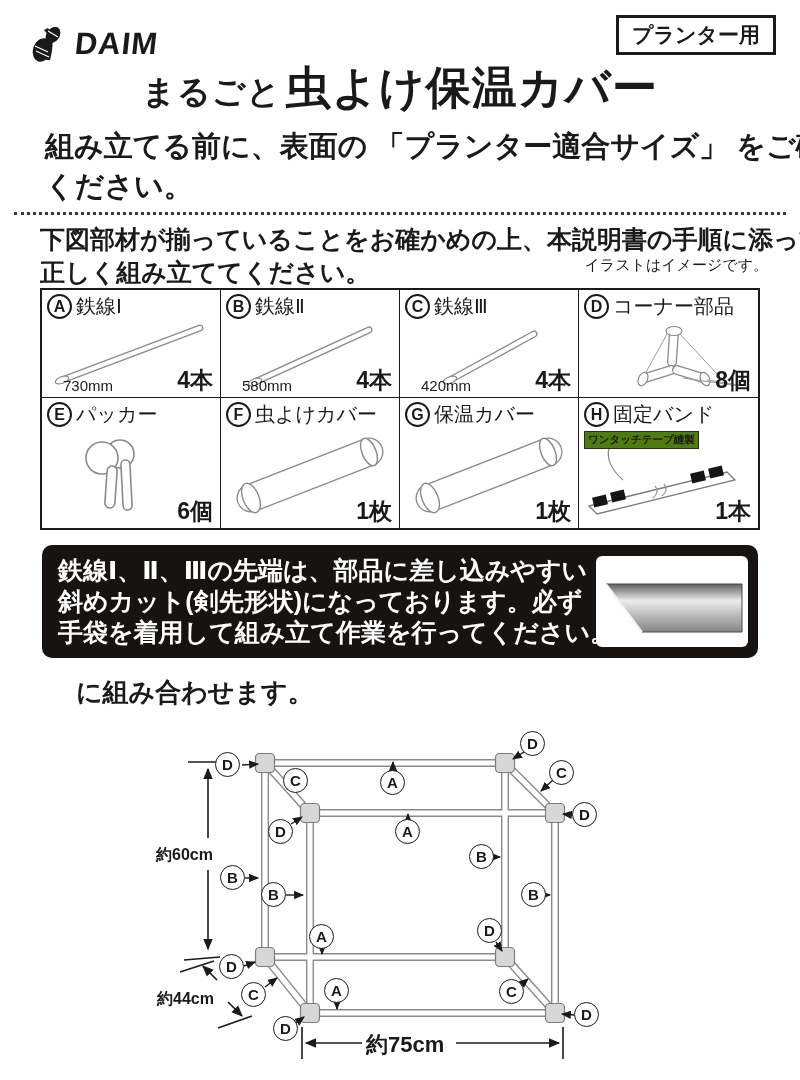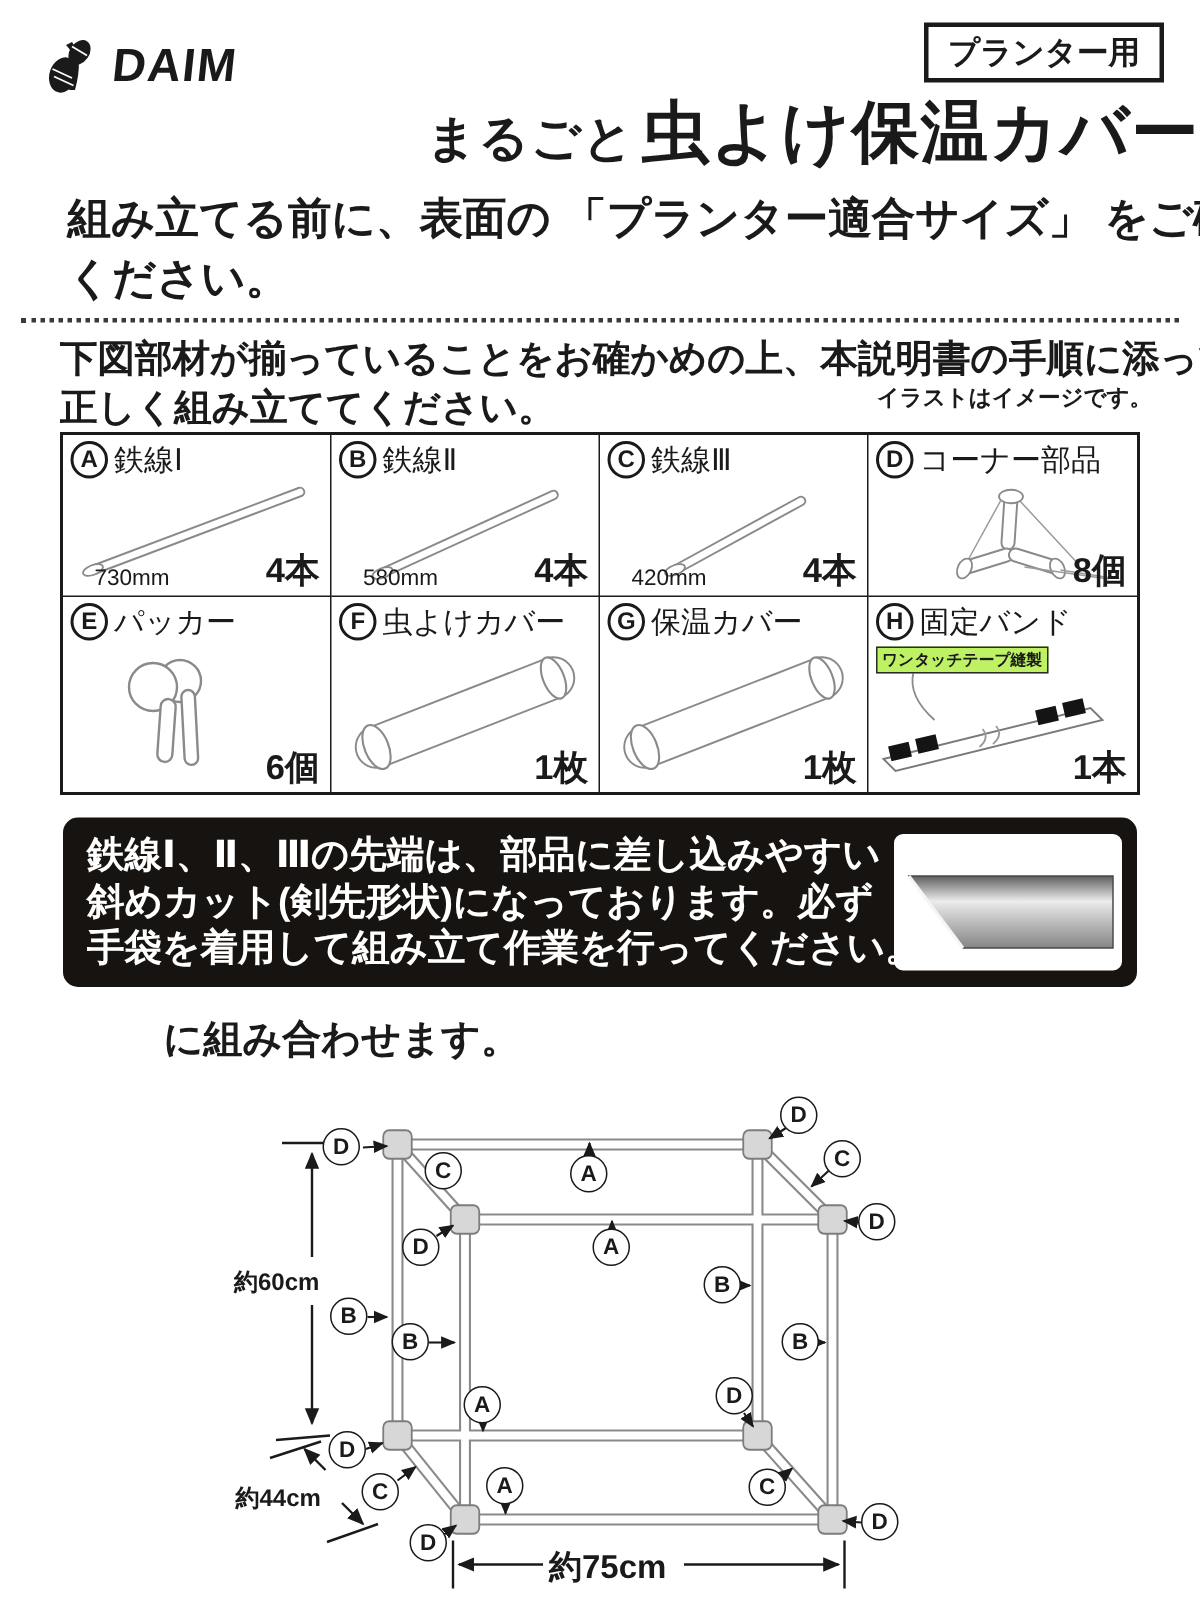--- a/index.html
+++ b/index.html
@@ -6,59 +6,59 @@
   html,body{width:800px;height:1080px}
   body{position:relative;background:#fff;color:#1a1a1a;
        font-family:"Liberation Sans","DejaVu Sans",sans-serif;overflow:hidden}
   .abs{position:absolute}
 
   
   .logo{left:28px;top:22px;display:flex;align-items:center;gap:5px}
   .logo-text{font-size:31px;font-weight:bold;transform:skewX(-6deg);letter-spacing:1px}
   .badge{right:24px;top:15px;border:3px solid #1a1a1a;font-size:21px;font-weight:bold;
          padding:3px 13px;white-space:nowrap}
-  .title{left:0;top:58px;width:100%;text-align:right;white-space:nowrap}
+  .title{left:0;top:58px;width:100%;text-align:center;white-space:nowrap}
   .title-small{font-size:33px;font-weight:bold;letter-spacing:1px}
   .title-large{font-size:45px;font-weight:bold;letter-spacing:1px}
 
   .intro{left:45px;top:126px;font-size:29px;font-weight:bold;line-height:40px;white-space:nowrap}
   .divider{left:14px;top:212px;width:772px;border-top:3px dotted #3a3a3a;height:0}
   .note{left:40px;top:223px;font-size:25px;font-weight:bold;line-height:33px;white-space:nowrap}
-  .note-caption{right:32px;top:256px;font-size:15px;font-weight:bold}
+  .note-caption{right:32px;top:256px;font-size:15px;font-weight:normal}
 
   
   .parts-table{left:40px;top:288px;width:720px;height:242px;border:2px solid #1a1a1a;
                display:grid;grid-template-columns:repeat(4,1fr);grid-template-rows:108px 130px}
   .cell{position:relative;border-right:1.5px solid #1a1a1a;border-bottom:1.5px solid #1a1a1a;
         padding:3px 5px;overflow:hidden}
   .cell:nth-child(4n){border-right:none}
   .cell:nth-child(n+5){border-bottom:none}
   .cell-head{display:flex;align-items:center;gap:4px;height:27px}
   .circ{width:25px;height:25px;border:2px solid #1a1a1a;border-radius:50%;flex:none;
         display:inline-flex;align-items:center;justify-content:center;font-size:16px;font-weight:bold;background:#fff}
   .pname{font-size:20px;font-weight:normal;white-space:nowrap}
   .illus{position:absolute;left:0;top:28px}
   .psize{position:absolute;left:21px;bottom:3px;font-size:15px}
   .pqty{position:absolute;right:7px;bottom:1px;font-size:23px;font-weight:bold}
-  .pnote{position:absolute;left:5px;top:33px;border:1.4px solid #2a2a2a;background:#bef264;
+  .pnote{position:absolute;left:5px;top:33px;border:1.4px solid #2a2a2a;background:#4d7c0f;
          font-size:10.5px;font-weight:bold;padding:1px 3px;white-space:nowrap;z-index:2}
 
   
   .warn{left:42px;top:545px;width:716px;height:113px;background:#171310;border-radius:10px;
         color:#fff;padding:10px 16px}
   .warn-text{font-size:25px;font-weight:bold;line-height:31px;white-space:nowrap}
   .warn-art{position:absolute;right:10px;top:11px;width:152px;height:91px;background:#fff;border-radius:6px}
 
   
   .step{left:48px;top:674px;font-size:26px;font-weight:bold;line-height:37px}
   .step-num{font-size:30px;margin-right:4px}
   .circ2{width:24px;height:24px;border:2px solid #1a1a1a;border-radius:50%;background:#fff;
          display:inline-flex;align-items:center;justify-content:center;font-size:15px;font-weight:bold;
          margin:0 2px;vertical-align:-4px}
-  .step-line2{margin-left:61px}
+  .step-line2{margin-left:28px}
 
   
   .diagram{left:0;top:728px;width:800px;height:345px}
   .dlabel{position:absolute;width:25px;height:25px;border:1.6px solid #1a1a1a;border-radius:50%;
           background:#fff;display:flex;align-items:center;justify-content:center;
           font-size:15px;font-weight:bold;z-index:3}
   .dim{position:absolute;font-weight:bold;font-size:16px;white-space:nowrap;z-index:2}
   .dim-h{left:156px;top:117px}
   .dim-d{left:157px;top:261px}
   .dim-w{left:366px;top:302px;font-size:22px}

